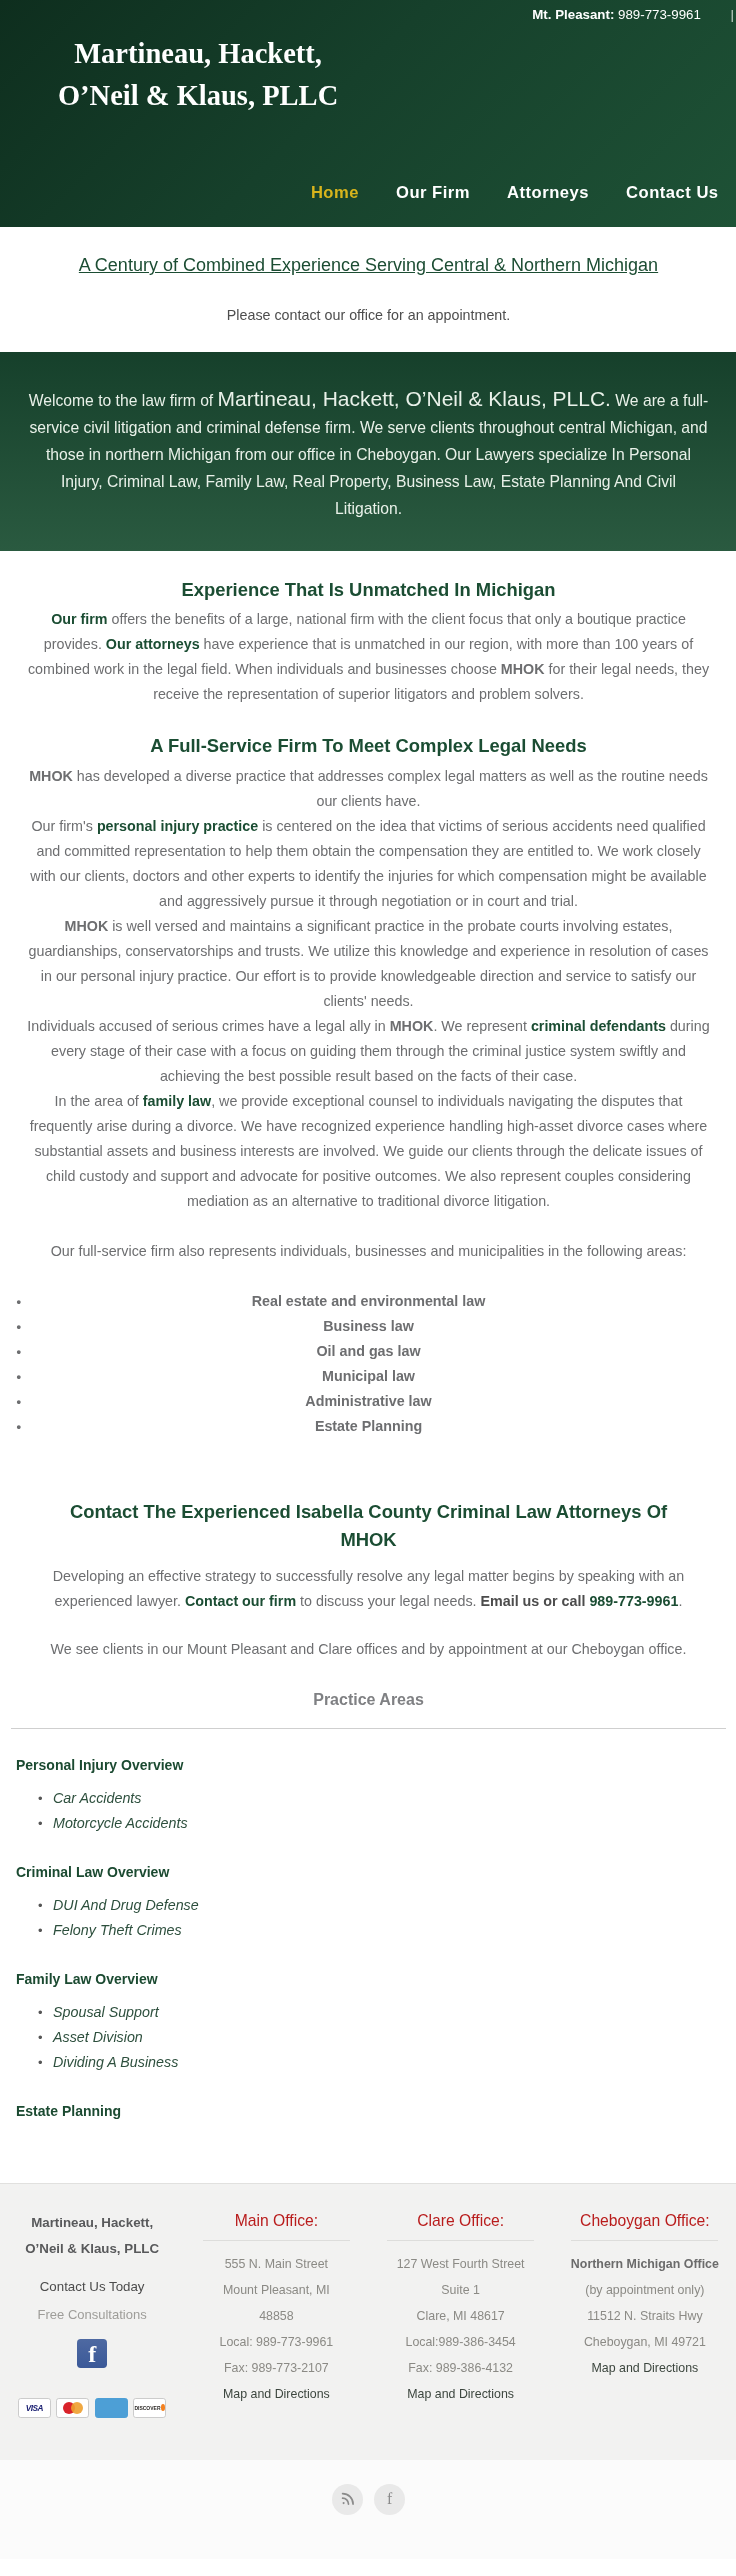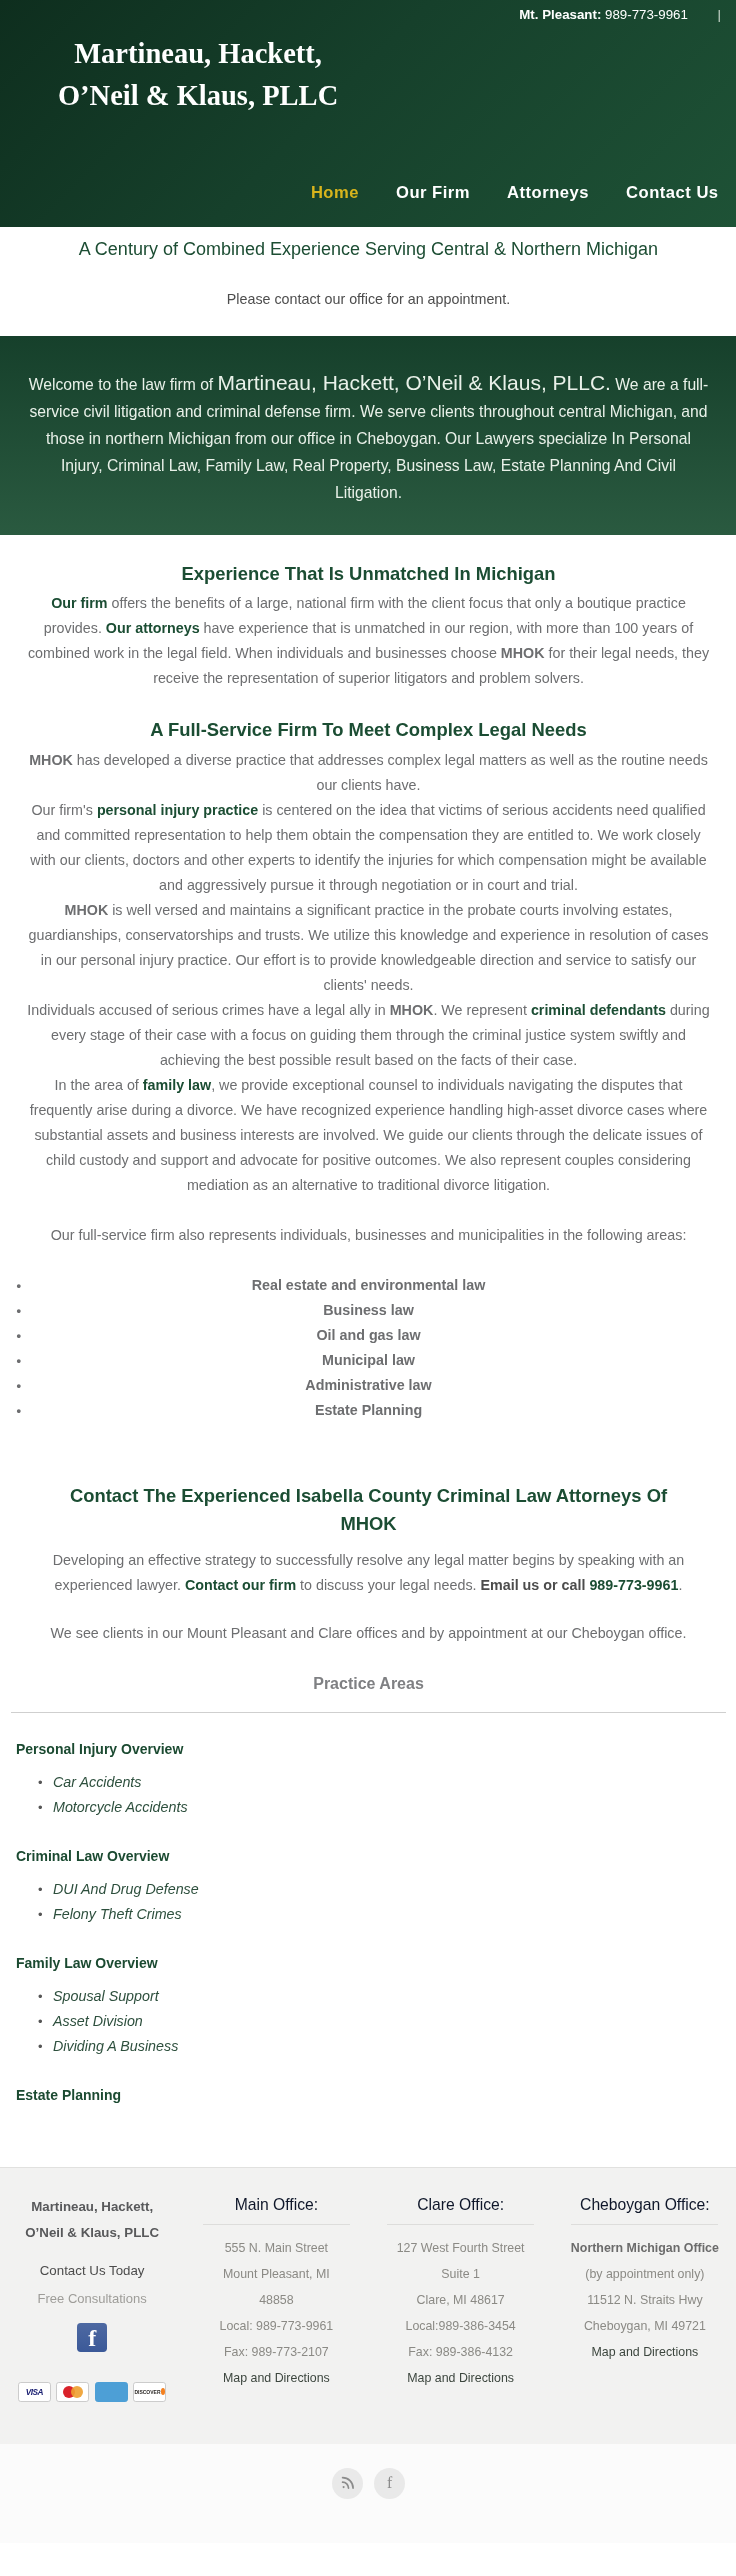--- a/index.html
+++ b/index.html
@@ -5,35 +5,35 @@
   * { box-sizing: border-box; margin: 0; padding: 0; }
   html, body { width: 737px; background: #ffffff; }
   body { font-family: "Liberation Sans", sans-serif; color: #6d6e70; }
 
   
   .site-header {
     position: relative; height: 227px;
     background: linear-gradient(135deg, #0e2e1e 0%, #16402b 45%, #1e5236 100%);
     color: #fff;
   }
-  .topbar { position: absolute; top: 7.4px; right: 16px; font-size: 13.3px; }
+  .topbar { position: absolute; top: 7.4px; right: 3px; font-size: 13.3px; }
   .topbar .tb-label { font-weight: bold; }
   .topbar .tb-sep { margin-left: 26px; color: #cfdcd2; }
   .brand {
     padding-top: 33px; padding-left: 9.2px; width: 387px; text-align: center;
     font-family: "Liberation Serif", "DejaVu Serif", serif;
     font-weight: bold; font-size: 28.5px; line-height: 42px; cursor: pointer;
   }
   .mainnav { position: absolute; bottom: 24px; right: 18.4px; display: flex; gap: 37px; }
   .mainnav a { color: #ffffff; text-decoration: none; font-weight: bold; font-size: 16.6px; letter-spacing: 0.5px; cursor: pointer; }
   .mainnav a.active { color: #d8b41c; }
 
   
   .intro { text-align: center; }
-  .tagline { margin: 8px auto 0; max-width: 589px; color: #1c4d33; font-size: 18px; line-height: 28px; }
+  .tagline { margin: 24px auto 0; max-width: 589px; color: #1c4d33; font-size: 18px; line-height: 28px; text-decoration: underline; }
   .alert { margin: 12px auto 0; color: #e01d1d; font-weight: bold; font-size: 18.4px; text-decoration: underline; }
   .intro-line { margin: 28px auto 0; color: #4d4d4d; font-size: 14.3px; }
   .intro-line + .intro-line { margin-top: 13px; }
 
   
   .welcome {
     margin-top: 28.5px; padding: 33px 28px 29.5px;
     background: linear-gradient(to bottom, #16402b, #2a5a40);
     color: #e9f1e9; text-align: center; font-size: 15.7px; line-height: 27px;
   }
@@ -61,21 +61,21 @@
   .practice { padding: 0 16px 64px; }
   .practice h4 { color: #1b4a31; font-size: 14px; margin: 28px 0 0; cursor: pointer; }
   .practice ul { list-style: none; margin: 13px 0 0; }
   .practice li { position: relative; font-style: italic; color: #2d4f3d; font-size: 14.3px; line-height: 25px; padding-left: 37px; cursor: pointer; }
   .practice li .blt { position: absolute; left: 22px; font-style: normal; color: #555; font-size: 13px; }
 
   
   .footer { background: #f2f2f1; border-top: 0.9px solid #e1e1df; padding: 26px 0 42px; }
   .fcols { display: flex; }
   .fcol { width: 25%; text-align: center; font-size: 12.4px; line-height: 26px; color: #8b8a85; }
-  .fhead { font-size: 15.7px; color: #0f172a; line-height: 22px; padding-bottom: 8.3px; }
+  .fhead { font-size: 15.7px; color: #b91c1c; line-height: 22px; padding-bottom: 8.3px; }
   .fdivider { border-bottom: 0.9px solid #dddddb; width: 147px; margin: 0 auto 10px; }
   .fb-line { font-weight: bold; color: #58595b; font-size: 13.3px; line-height: 26px; }
   .fc-contact { display: block; color: #4c4c4c; font-size: 13.3px; margin-top: 12px; text-decoration: none; cursor: pointer; }
   .fc-free { color: #9e9d99; font-size: 13px; margin-top: 1.8px; }
   .fb-bold { font-weight: bold; color: #6b6b6b; }
   .map-link { color: #3c463e; text-decoration: none; cursor: pointer; }
 
   .fb-icon {
     width: 29.5px; height: 29.5px; margin: 11px auto 0; border-radius: 3.7px; cursor: pointer;
     background: linear-gradient(#4e69a2, #3b5998); color: #fff;

